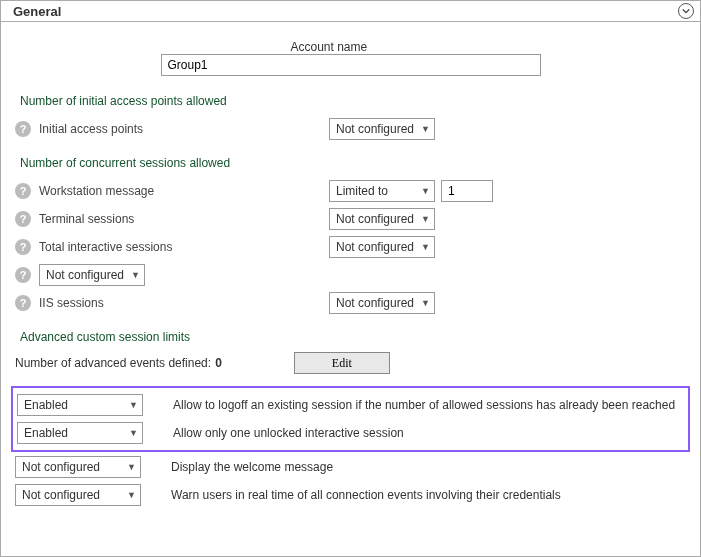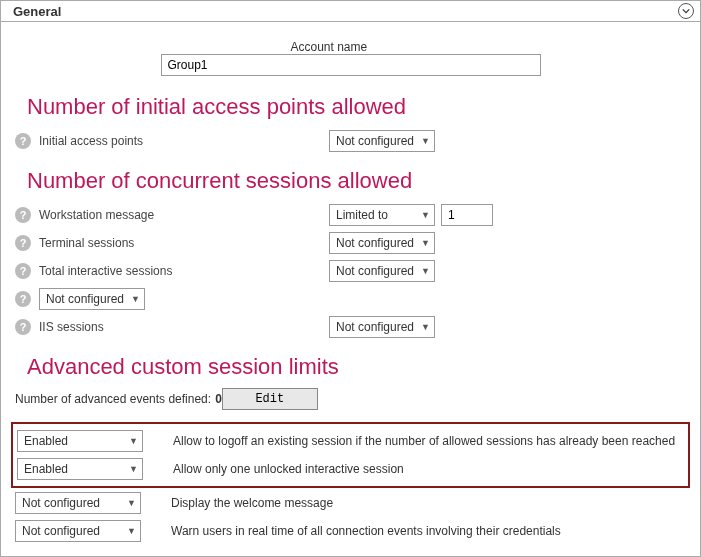--- a/index.html
+++ b/index.html
@@ -49,24 +49,24 @@
     .label-col { width: 120px; color: #333; font-size: 12px; }
     .text-input {
       border: 1px solid #999;
       height: 22px;
       padding: 2px 6px;
       font-size: 12px;
       width: 380px;
       font-family: inherit;
     }
     .section-title {
-      font-size: 22px;
-      color: #be185d;
+      font-size: 12px;
+      color: #14532d;
       font-weight: 400;
-      margin: 14px 0 8px 12px;
+      margin: 14px 0 8px 5px;
     }
     .setting-row {
       display: flex;
       align-items: center;
       min-height: 26px;
       margin-bottom: 2px;
     }
     .help-icon {
       width: 16px;
       height: 16px;
@@ -113,30 +113,31 @@
       font-family: inherit;
     }
     .adv-count-row {
       display: flex;
       align-items: center;
       margin: 8px 0 12px 0;
     }
     .adv-count-label { color: #333; font-size: 12px; }
     .adv-count-value { font-weight: bold; margin-left: 4px; }
     .edit-button {
+      margin-left: 72px;
       width: 96px;
       height: 22px;
       border: 1px solid #888;
       background: #e8e8e8;
       font-size: 12px;
-      font-family: Liberation Mono, monospace;
+      font-family: Liberation Serif, serif;
       cursor: pointer;
     }
     .highlight-box {
-      border: 2px solid #7f1d1d;
+      border: 2px solid #8b5cf6;
       margin-left: -4px;
       margin-right: -4px;
       padding: 4px 4px 2px 4px;
     }
     .adv-setting-row {
       display: flex;
       align-items: center;
       min-height: 26px;
       margin-bottom: 2px;
     }

